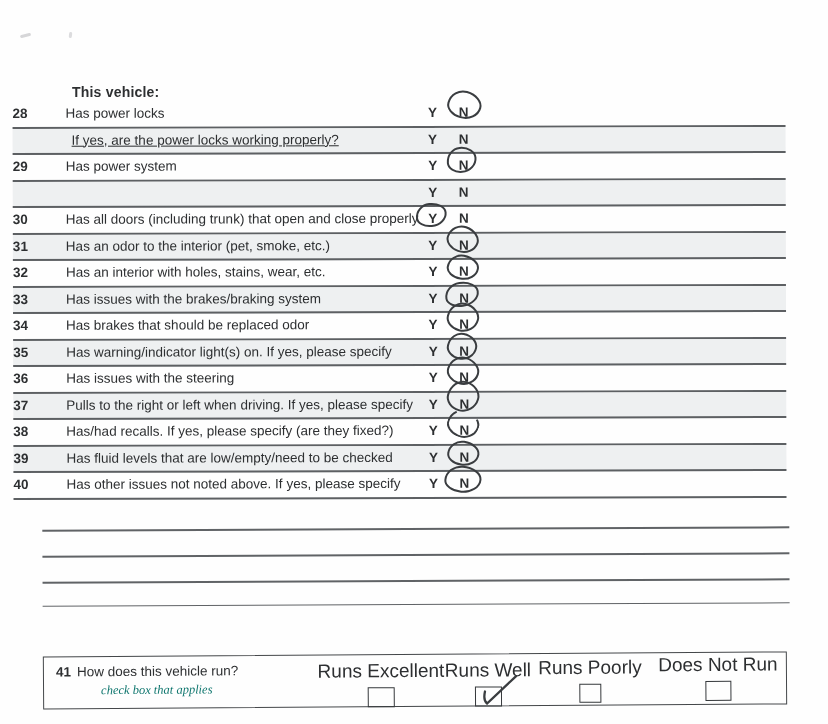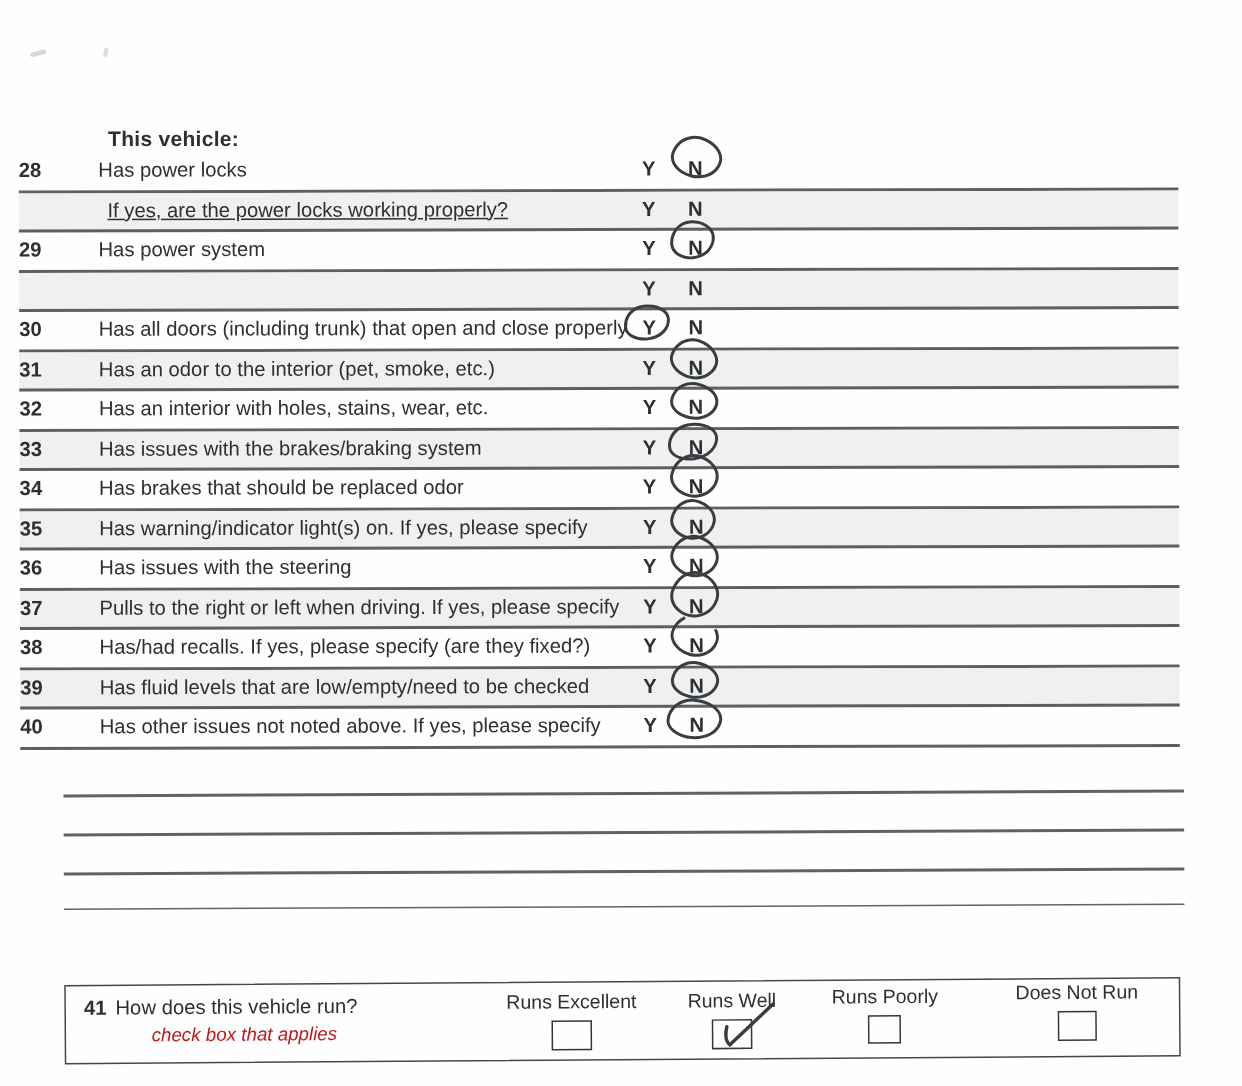--- a/index.html
+++ b/index.html
@@ -69,28 +69,28 @@
   .bline:nth-child(4) { top:604px; border-top-width:1.6px; }
 
   
   .footer-box {
     position:absolute; left:43px; top:654px; width:744px; height:53px;
     border:1.7px solid #44474a; box-sizing:border-box; transform:rotate(-0.4deg);
     background:#fefefe;
   }
   .q { position:absolute; left:12px; top:7px; font-size:13.5px; }
   .qnum { font-weight:bold; margin-right:6px; }
-  .qnote { font-style:italic; font-size:12.5px; margin:4px 0 0 45px; color:#b91c1c; }
+  .qnote { font-style:italic; font-size:12.5px; margin:4px 0 0 45px; color:#0f766e;font-family:Liberation Serif, serif; }
 
   .opt { position:absolute; top:5px; transform:translateX(-50%); text-align:center; }
   .opt:nth-child(1) { left:337px; }
   .opt:nth-child(2) { left:444px; }
   .opt:nth-child(3) { left:546px; top:3px; }
   .opt:nth-child(4) { left:674px; top:1px; }
-  .opt-label { font-size:13px; white-space:nowrap; }
+  .opt-label { font-size:19px; white-space:nowrap; }
   .cb {
     position:relative; width:27px; height:20px; margin:5px auto 0;
     border:1.8px solid #35383b; box-sizing:border-box;
   }
   .opt:nth-child(3) .cb { width:22px; height:19px; }
   .opt:nth-child(4) .cb { width:26px; height:20px; }
   .cb svg { display:none; }
   .cb.checked svg {
     display:block; position:absolute; left:-4px; top:-20px; overflow:visible;
   }

